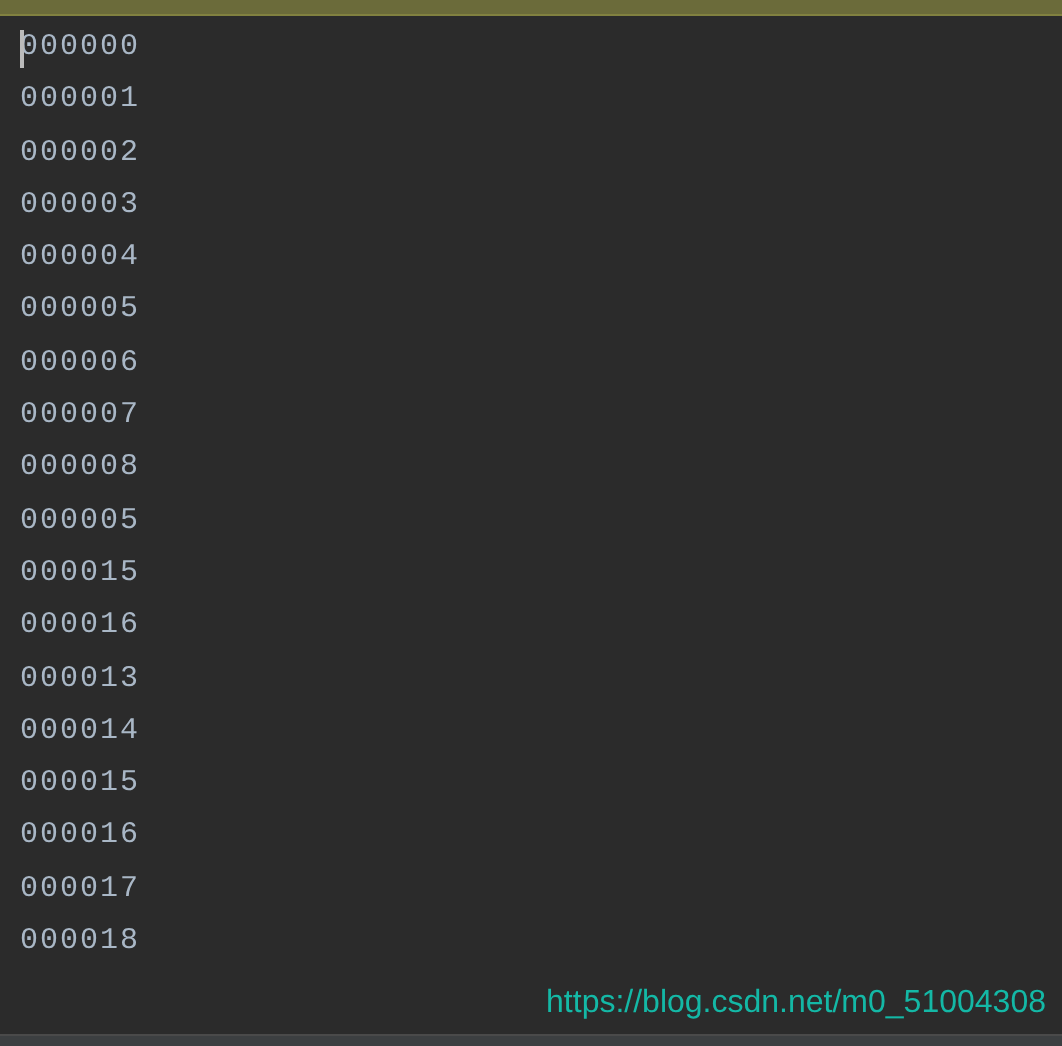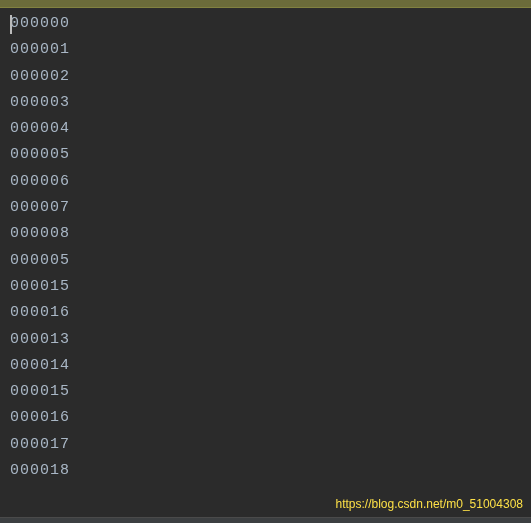--- a/index.html
+++ b/index.html
@@ -52,22 +52,22 @@
       top: 7px;
       width: 1.5px;
       height: 19px;
       background: #bbbbbb;
     }
     .watermark {
       position: absolute;
       bottom: 12px;
       right: 8px;
       font-family: Arial, sans-serif;
-      font-size: 12px;
-      color: #fde047;
+      font-size: 16px;
+      color: #14b8a6;
       letter-spacing: 0;
     }
     .bottom-border {
       position: absolute;
       bottom: 0;
       left: 0;
       width: 100%;
       height: 6px;
       background: #3c3f41;
       border-top: 1px solid #4a4a4a;

